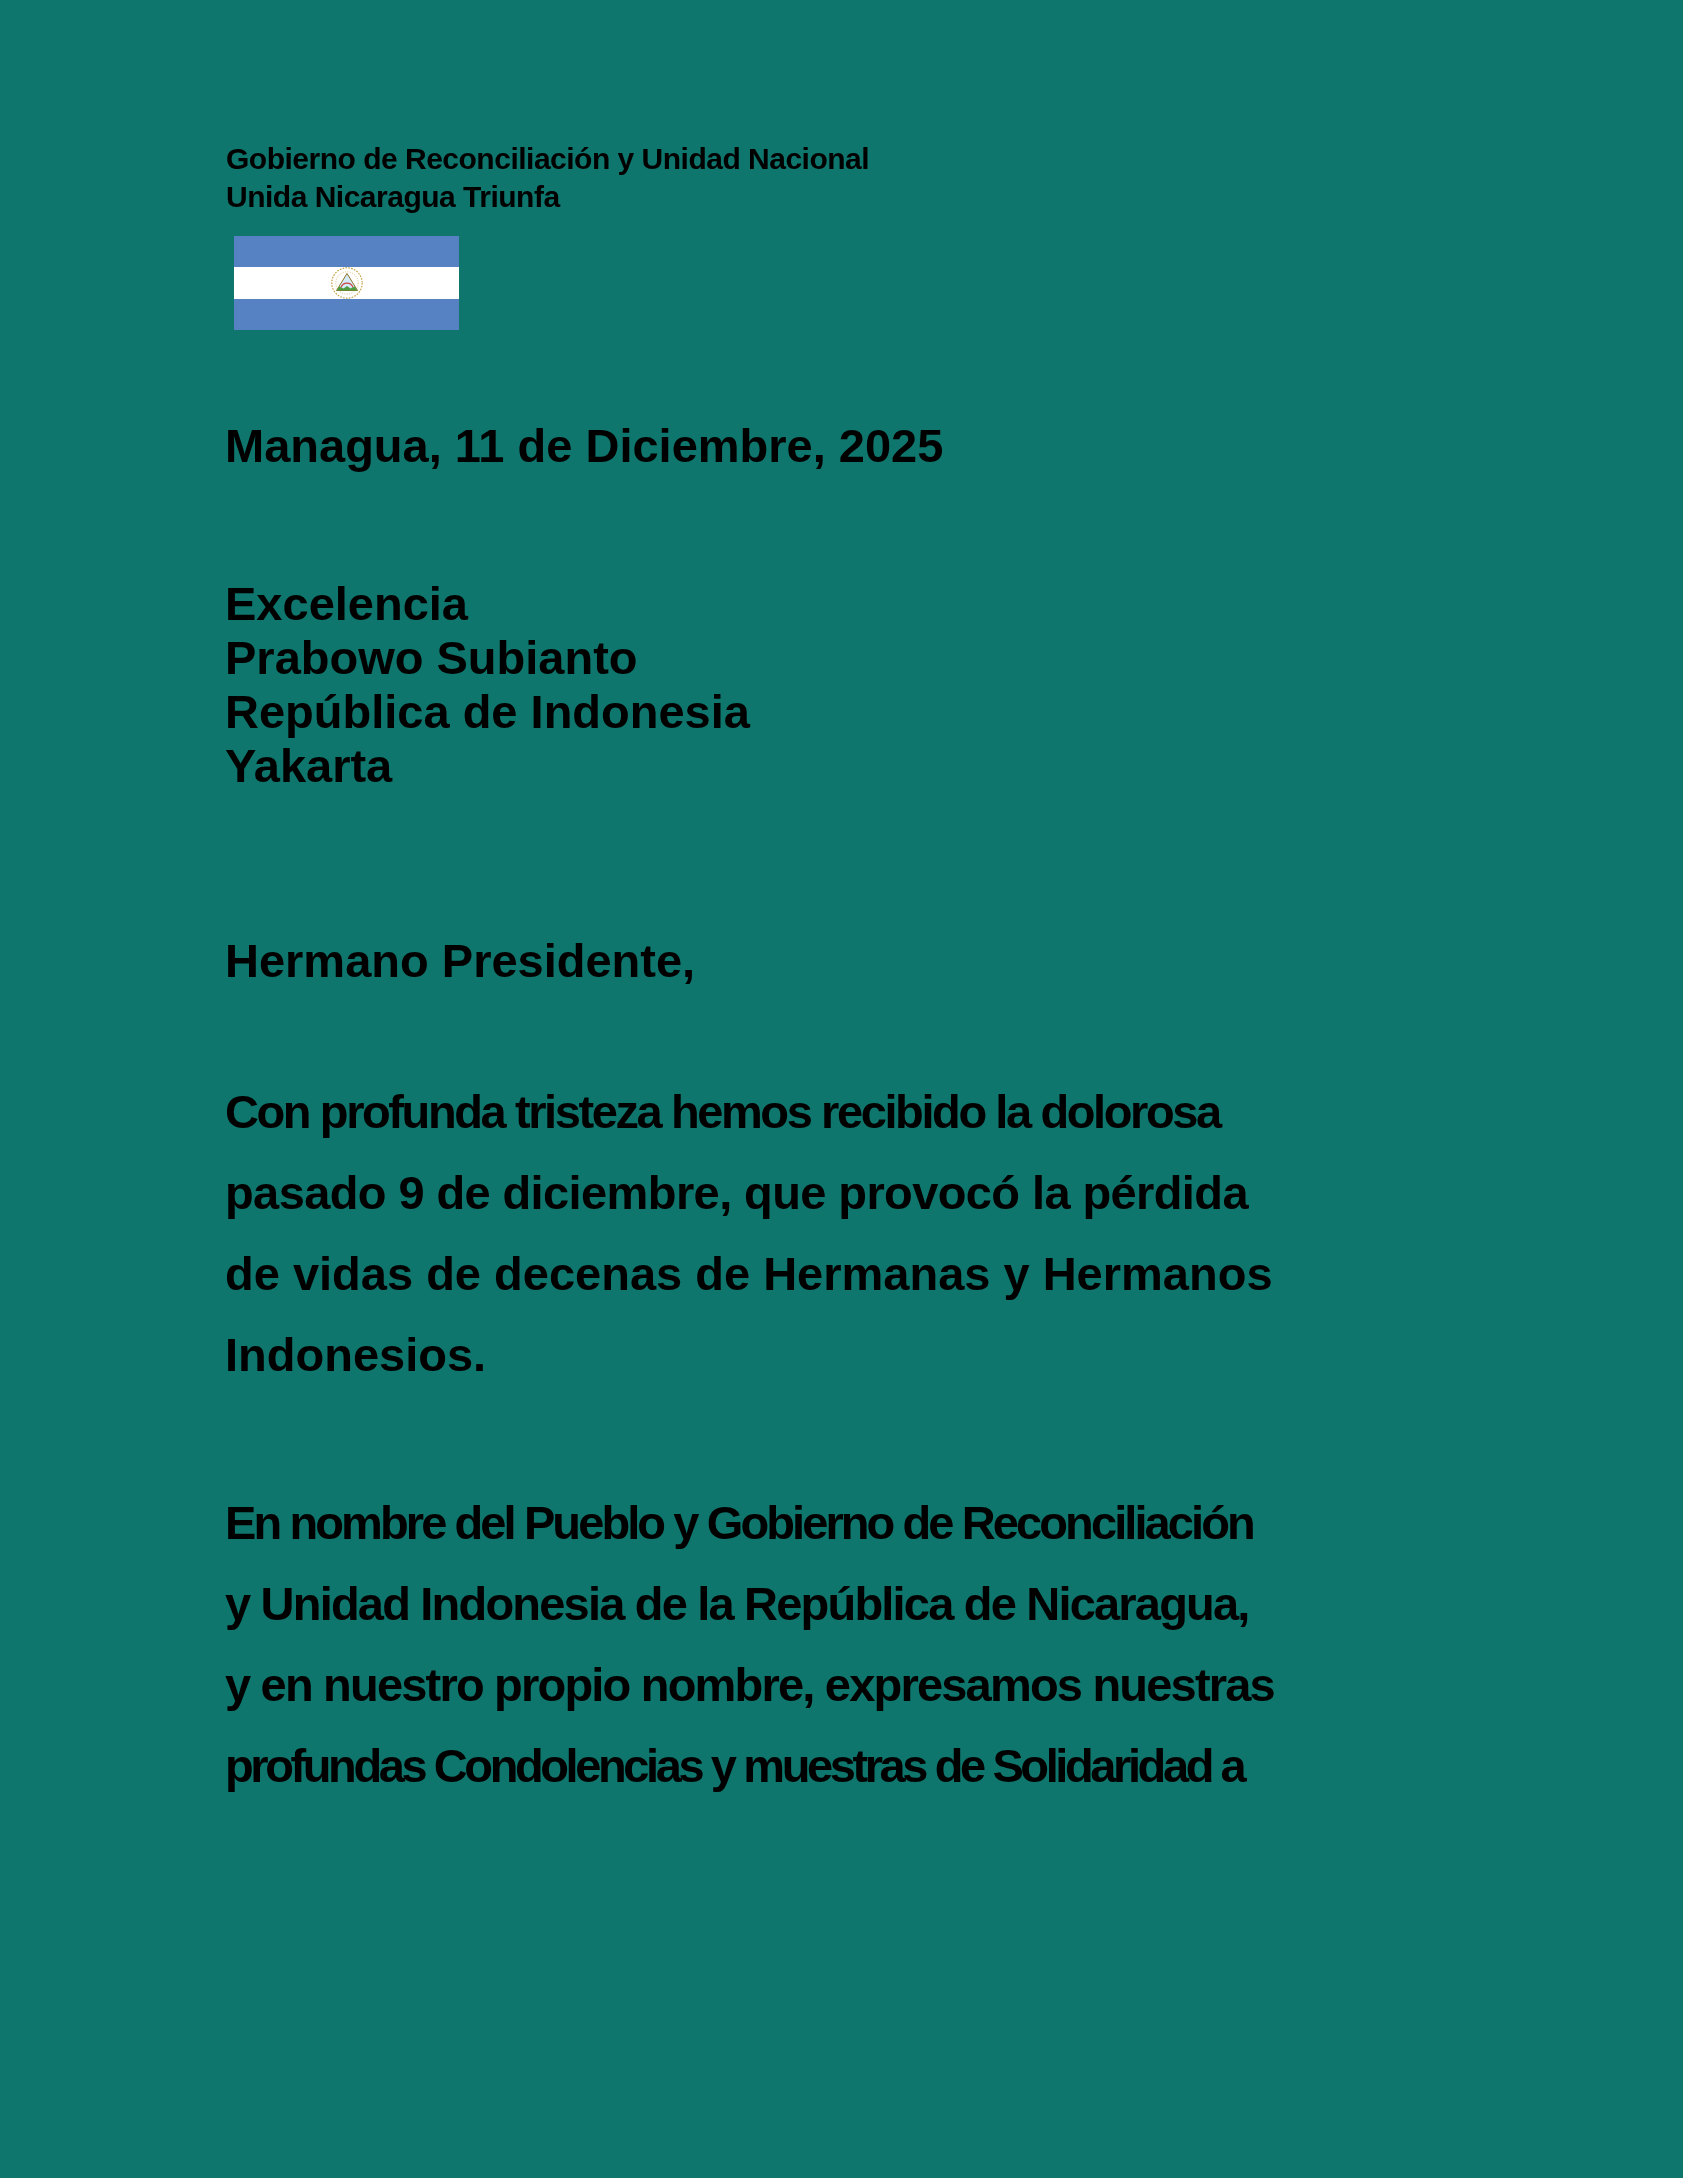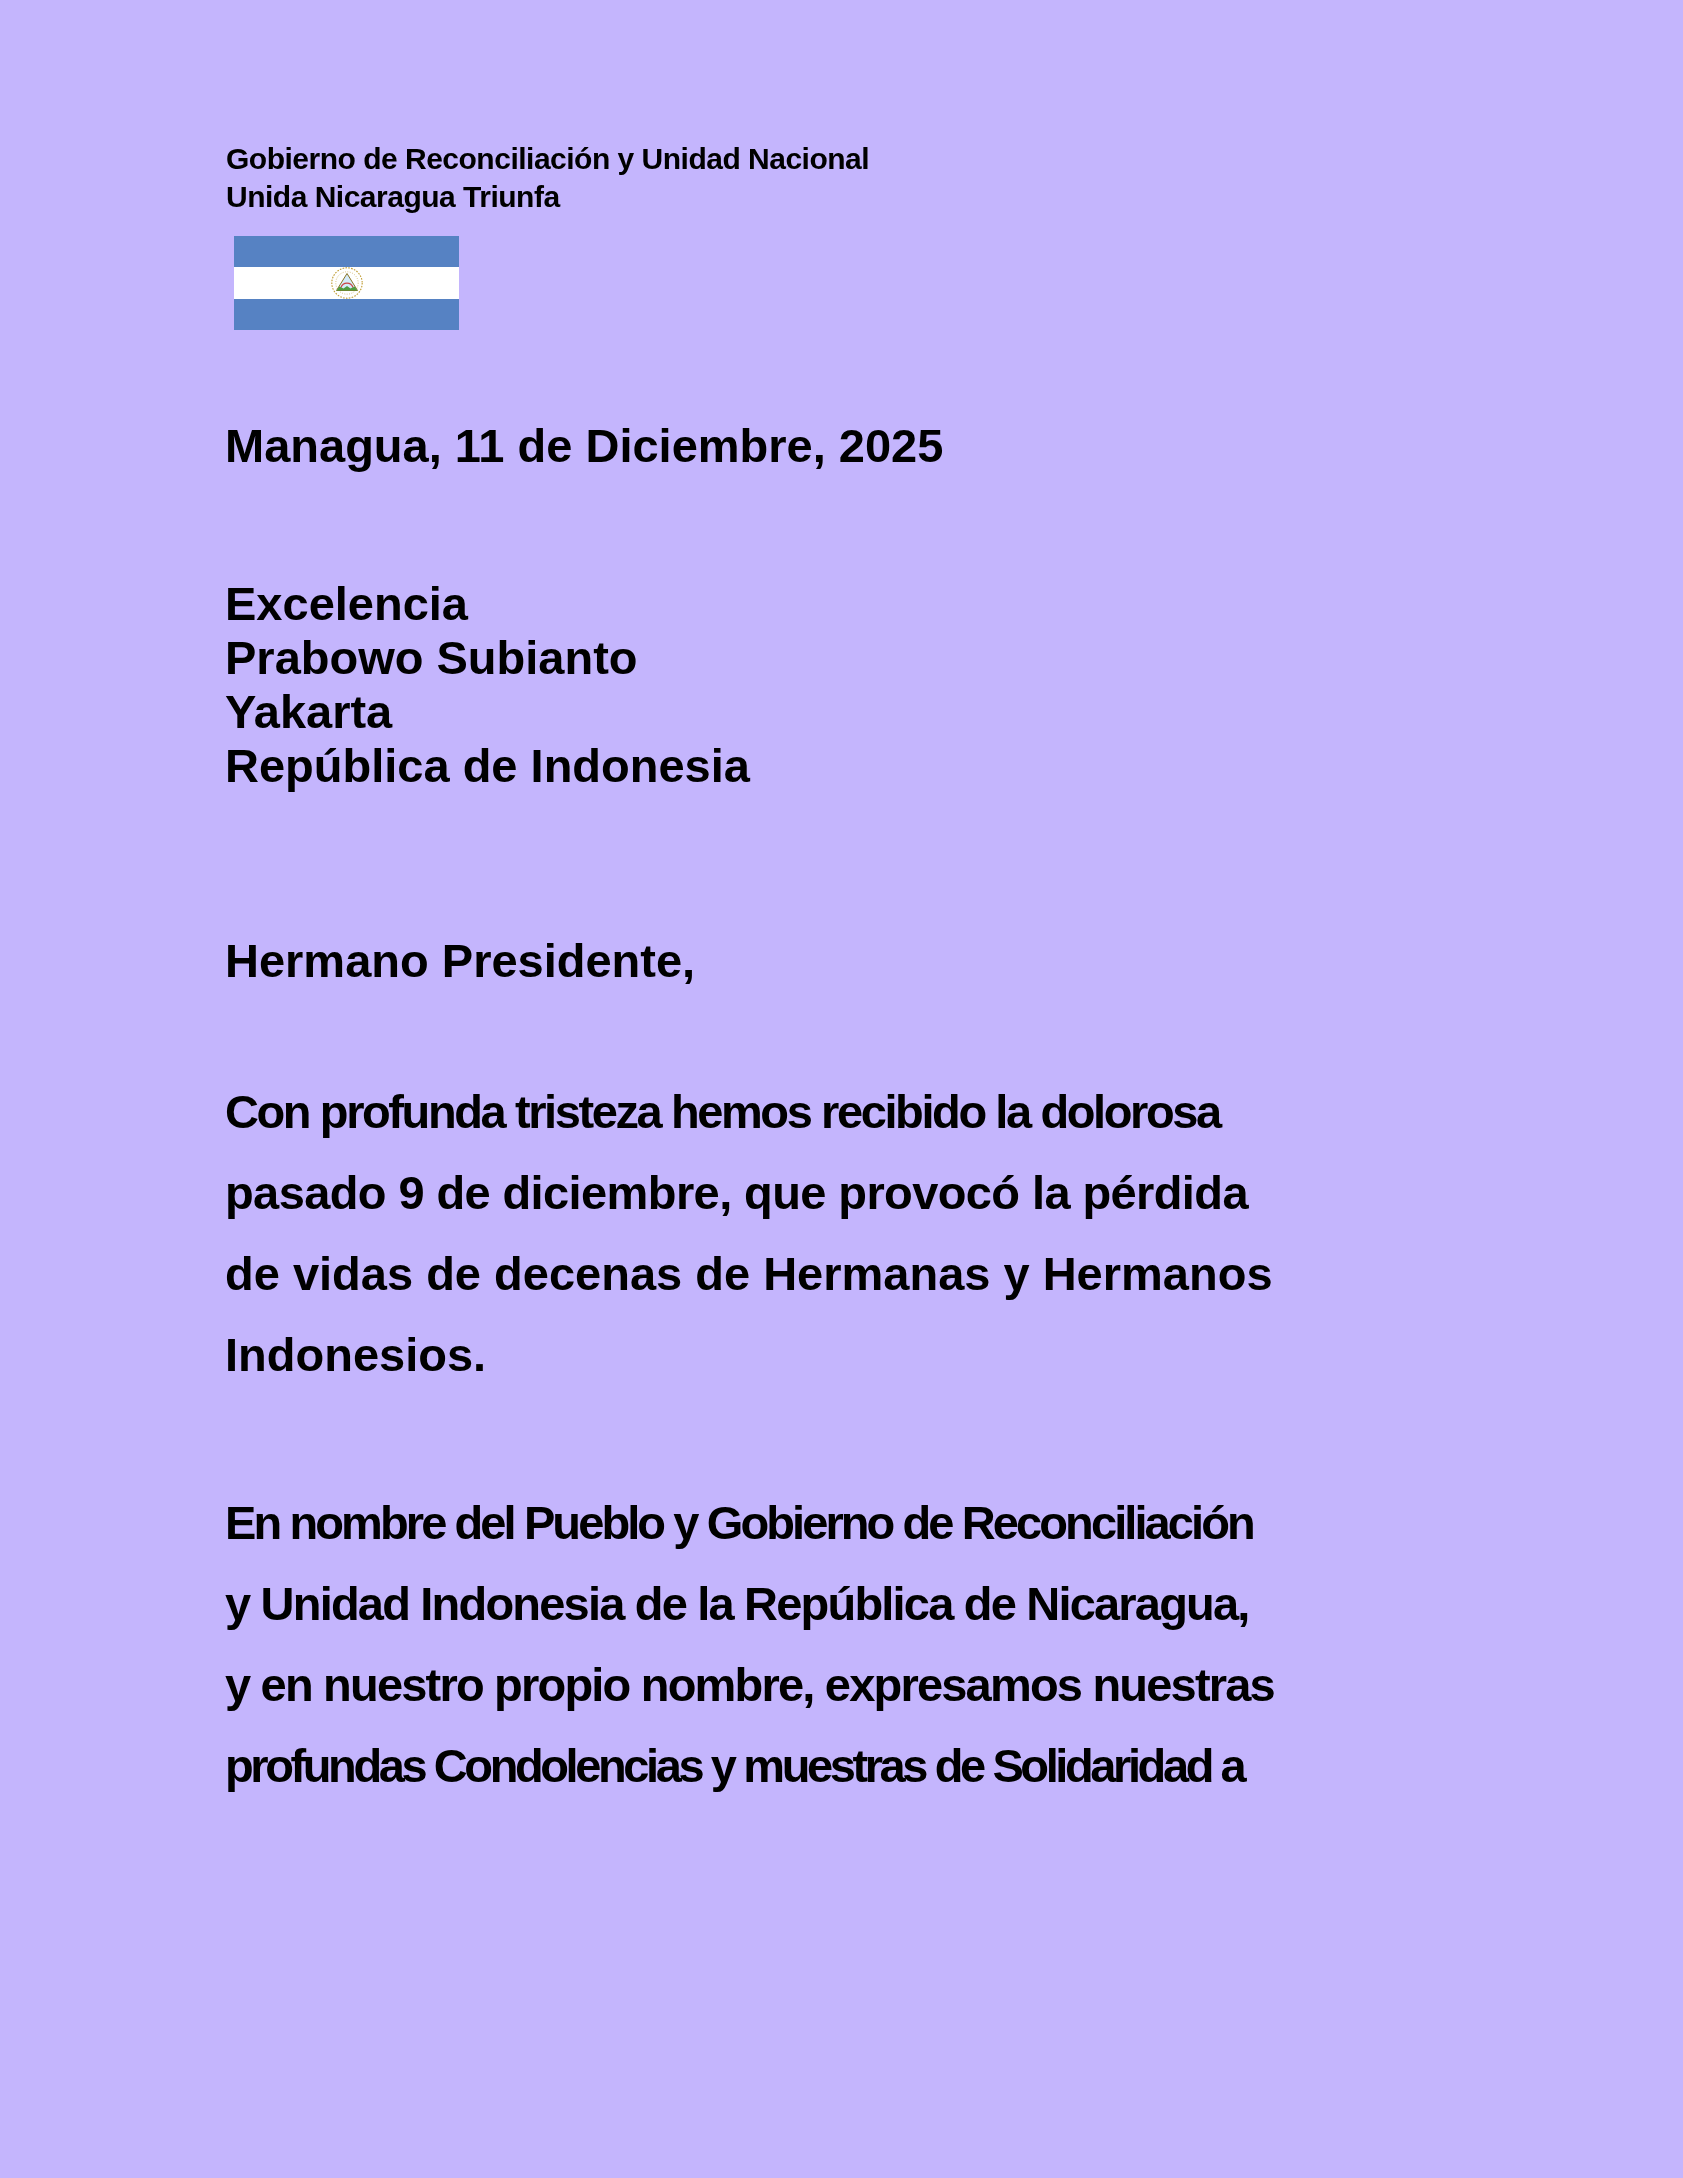--- a/index.html
+++ b/index.html
@@ -1,17 +1,17 @@
 <!DOCTYPE html>
 <html><head>
 <meta charset="utf-8">
 <style>
   html,body{margin:0;padding:0;background:#ffffff;}
   .page{
-    position:relative;width:1683px;height:2178px;background:#c4b5fd;
+    position:relative;width:1683px;height:2178px;background:#0f766e;
     overflow:hidden;font-family:"Liberation Sans",sans-serif;color:#000;
   }
   .letterhead{
     position:absolute;left:226px;top:140px;
     font-family:"Liberation Sans","DejaVu Sans",sans-serif;
     font-weight:700;font-size:30px;line-height:38px;color:#000;
     letter-spacing:-0.5px;
   }
   .flag{
     position:absolute;left:234px;top:236px;width:225px;height:94px;
@@ -56,22 +56,22 @@
       <path d="M14,21.5 A6.3 6.3 0 0 1 26,21.5" stroke="#cc4444" stroke-width="1.2" fill="none"></path>
       <path d="M9.5,24.5 L30.5,24.5 L27.5,20.5 L23.5,22.5 L20,20 L16.5,22.5 L12.5,20.5 Z" fill="#4e9c3f"></path>
     </svg>
   </div>
 
   <div class="dateline mono">Managua, 11 de Diciembre, 2025</div>
 
   <div class="address mono">
     <div>Excelencia</div>
     <div>Prabowo Subianto</div>
+    <div>República de Indonesia</div>
     <div>Yakarta</div>
-    <div>República de Indonesia</div>
   </div>
 
   <div class="salutation mono">Hermano Presidente,</div>
 
   <div class="body mono">
       <div class="paragraph">
         <div class="bline jline" style="word-spacing: 0px; letter-spacing: -2.4px;">Con profunda tristeza hemos recibido la dolorosa</div>
         <div class="bline jline" style="word-spacing: 0px; letter-spacing: -0.6px;">pasado 9 de diciembre, que provocó la pérdida</div>
         <div class="bline jline" style="word-spacing: 0px; letter-spacing: 0px;">de vidas de decenas de Hermanas y Hermanos</div>
         <div class="bline">Indonesios.</div>

